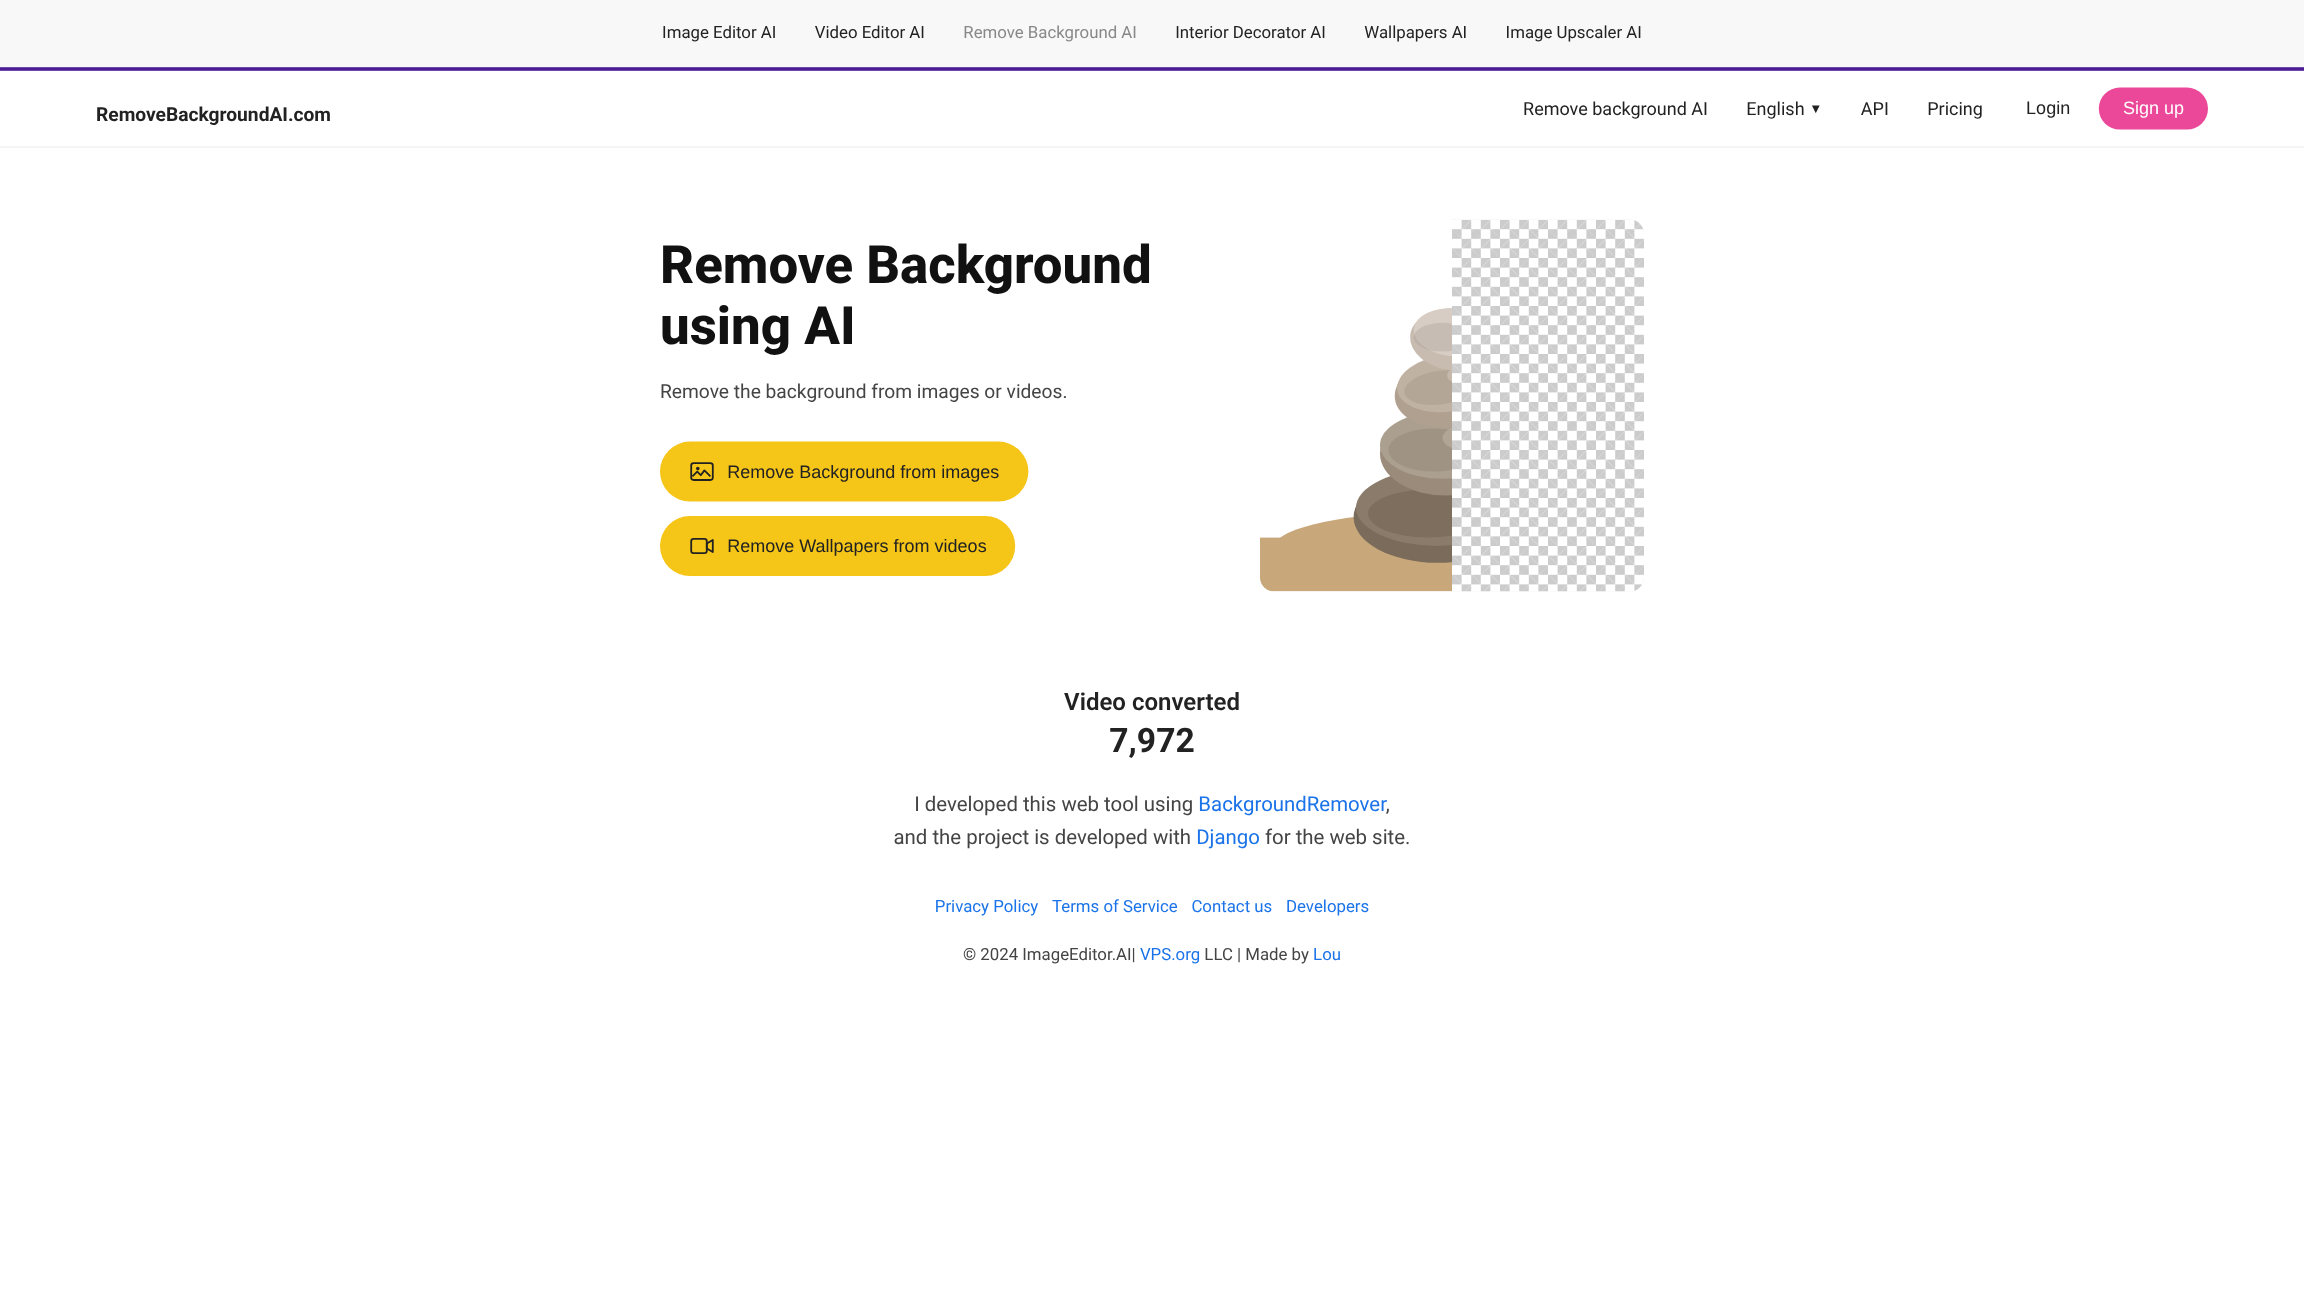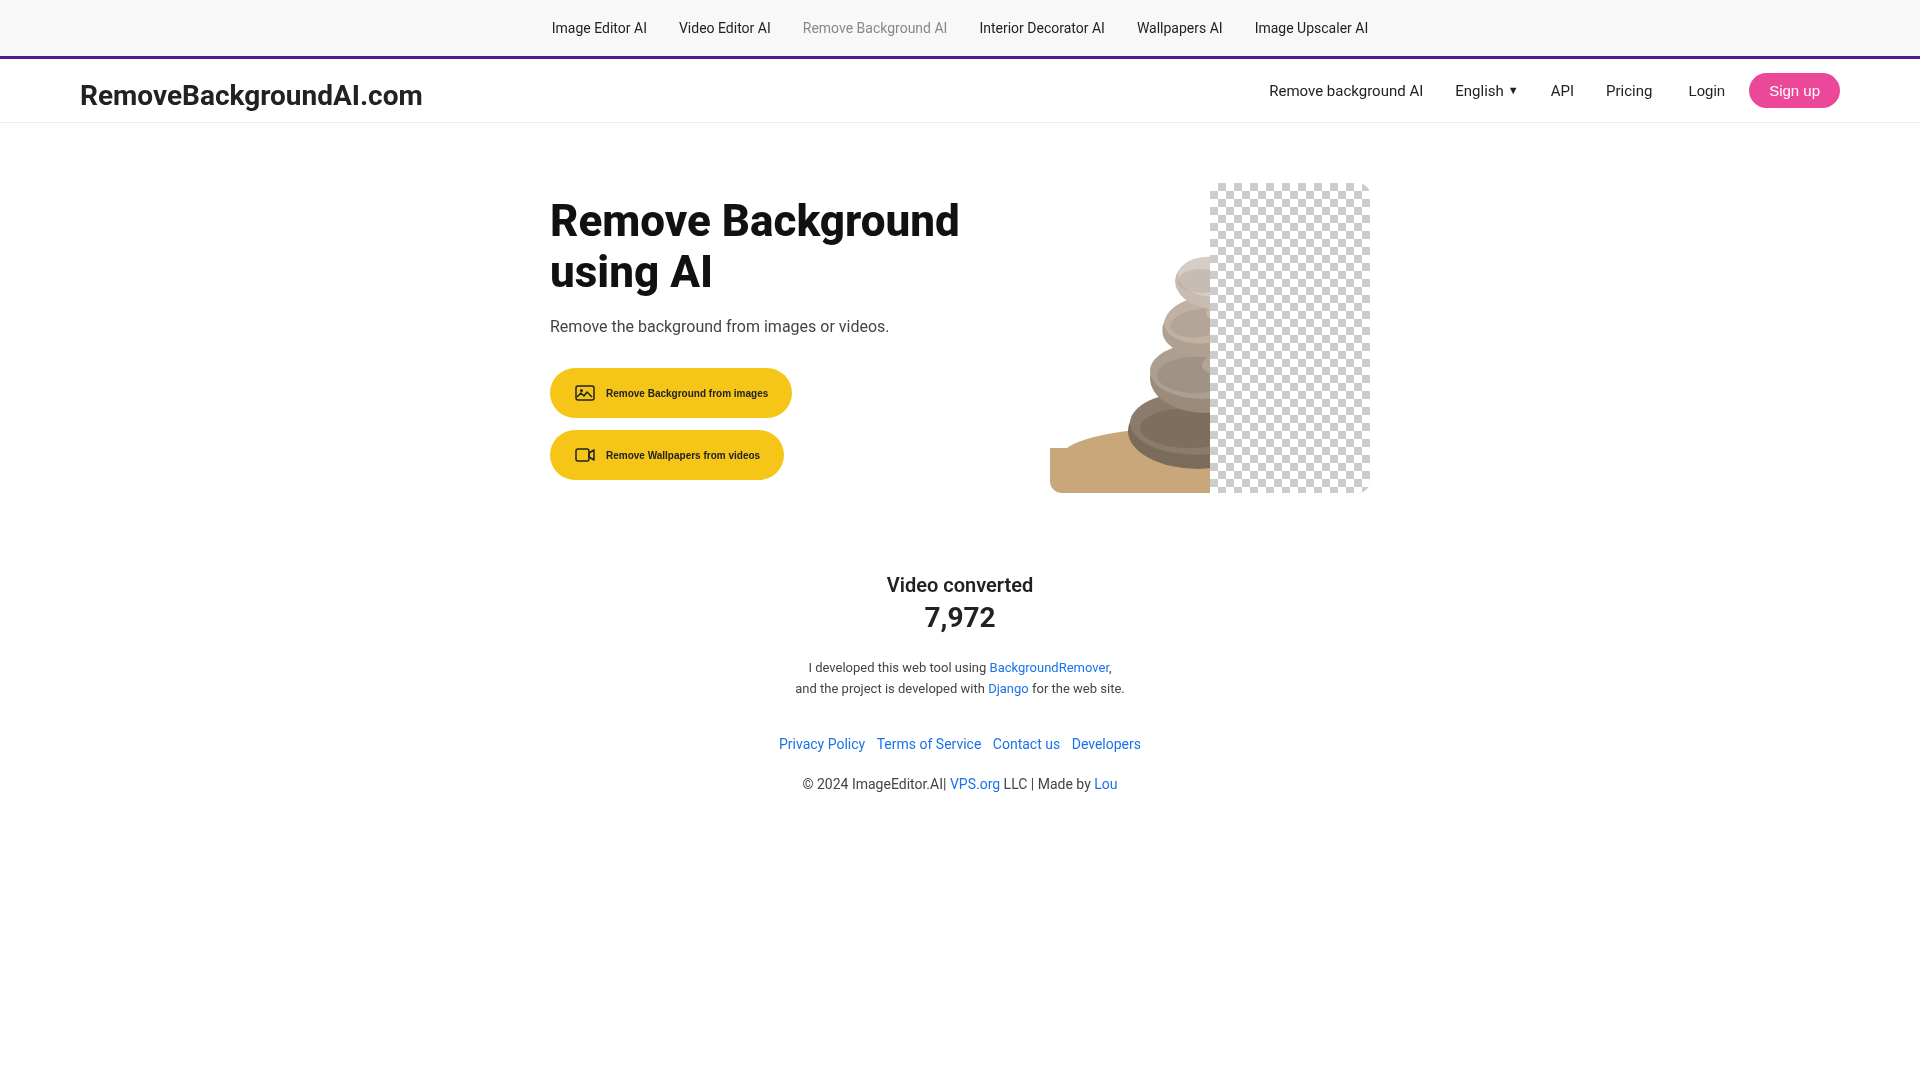--- a/index.html
+++ b/index.html
@@ -26,21 +26,21 @@
     
     .main-nav {
       display: flex;
       align-items: center;
       justify-content: space-between;
       padding: 0 80px;
       height: 64px;
       border-bottom: 1px solid #eee;
     }
     .nav-logo {
-      font-size: 28px;
+      font-size: 16px;
       font-weight: 700;
       color: #222;
       text-decoration: none;
       margin-top: 10px;
     }
     .nav-right {
       display: flex;
       align-items: center;
       gap: 8px;
     }
@@ -114,22 +114,22 @@
     }
     .btn-yellow {
       display: flex;
       align-items: center;
       gap: 10px;
       background: #f5c518;
       color: #222;
       border: none;
       border-radius: 28px;
       padding: 14px 24px;
-      font-size: 10px;
-      font-weight: 700;
+      font-size: 15px;
+      font-weight: 400;
       cursor: pointer;
       text-decoration: none;
     }
     .btn-icon {
       width: 22px;
       height: 22px;
       display: flex;
       align-items: center;
       justify-content: center;
       flex-shrink: 0;
@@ -179,21 +179,21 @@
       color: #222;
     }
     .stats-number {
       font-size: 28px;
       font-weight: 700;
       color: #222;
       margin-top: 4px;
     }
     .stats-desc {
       margin-top: 24px;
-      font-size: 13px;
+      font-size: 17px;
       color: #444;
       line-height: 1.6;
     }
     .stats-desc a { color: #1a73e8; text-decoration: none; }
 
     
     .footer-links {
       text-align: center;
       padding: 16px 0;
       font-size: 14px;

